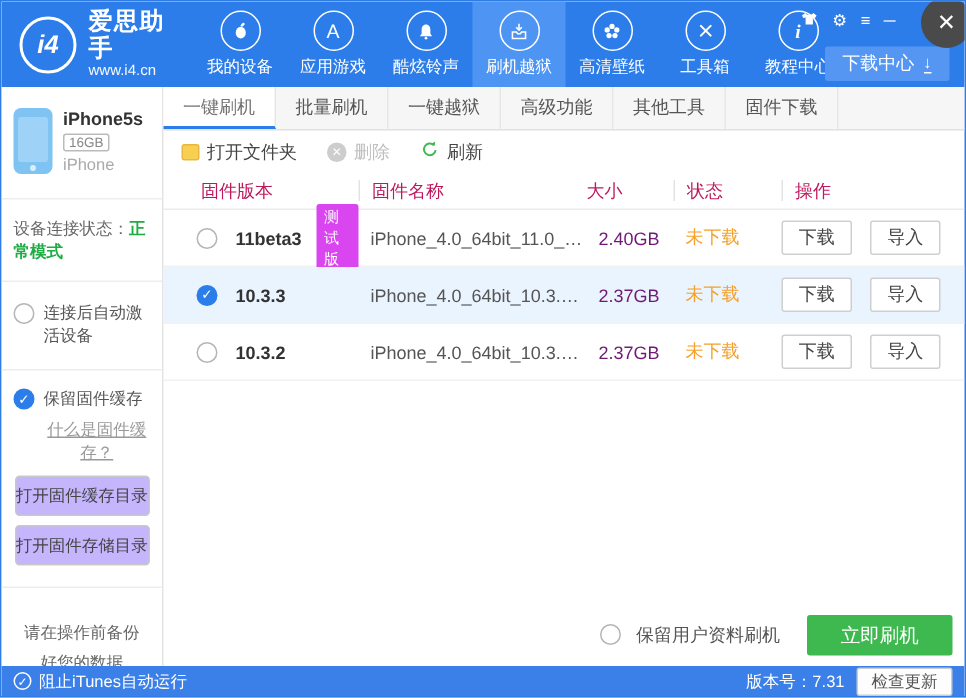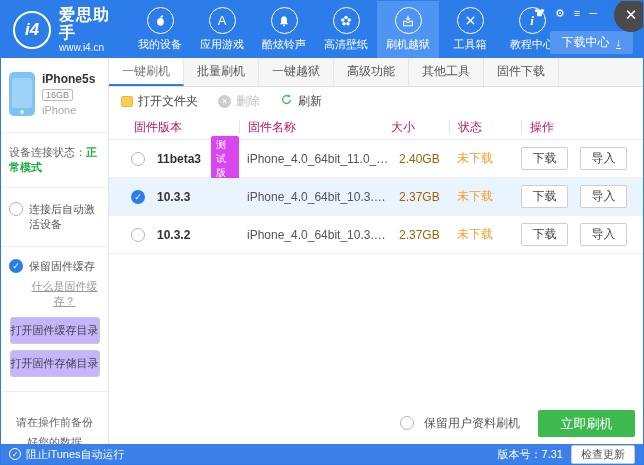--- a/index.html
+++ b/index.html
@@ -63,21 +63,21 @@
   .c-size{width:58px;flex-shrink:0;}
   .c-status{width:72px;flex-shrink:0;}
   .c-ops{width:122px;flex-shrink:0;display:flex;gap:12px;align-items:center;}
   .thead .c-name,.thead .c-status,.thead .c-ops{border-left:1px solid #e3e3e3;padding-left:8px;height:14px;line-height:14px;}
   .row{height:38px;display:flex;align-items:center;border-bottom:1px solid #f1f1f1;flex-shrink:0;}
   .row.selected{background:#eaf4fe;}
   .row .radio{margin-left:22px;}
   .ver-txt{font-weight:bold;font-size:12px;color:#333;margin-left:12px;}
   .badge{background:#d946ef;color:#fff;font-size:10px;padding:2px 5px;border-radius:2px;margin-left:10px;}
   .fname{font-size:12px;color:#555;padding-left:8px;white-space:nowrap;overflow:hidden;text-overflow:ellipsis;}
-  .size-txt{color:#a16207;padding-left:8px;}
+  .size-txt{color:#701a75;padding-left:8px;}
   .status-txt{color:#f5a02a;padding-left:8px;}
   .row-btn{width:47px;height:23px;line-height:21px;border:1px solid #cfcfcf;border-radius:2px;background:#fff;color:#444;font-size:12px;text-align:center;cursor:pointer;}
   .main-spacer{flex:1;}
   .bottom-controls{height:42px;display:flex;align-items:center;justify-content:flex-end;gap:10px;padding-right:8px;flex-shrink:0;}
   .bottom-controls .lbl{font-size:12px;color:#555;margin-right:8px;}
   .flash-btn{width:97px;height:27px;background:#3eb950;border:none;border-radius:2px;color:#fff;font-size:13px;cursor:pointer;text-align:center;line-height:27px;}
   
   .statusbar{height:20px;background:#3a80e8;color:#fff;display:flex;align-items:center;padding:0 8px;font-size:11px;flex-shrink:0;}
   .sb-left{display:flex;align-items:center;gap:5px;cursor:pointer;}
   .sb-check{width:12px;height:12px;border:1px solid #fff;border-radius:50%;display:flex;align-items:center;justify-content:center;font-size:8px;}
@@ -114,41 +114,41 @@
       </div>
       <div class="nav-item">
         <div class="nav-icon">
           <svg width="14" height="14" viewBox="0 0 24 24">
               <path d="M12 4c-3.2 0-5 2.6-5 6v4.5L5 17.5h14L17 14.5V10c0-3.4-1.8-6-5-6z" fill="#fff"></path>
               <circle cx="12" cy="19.6" r="1.6" fill="#fff"></circle>
             </svg>
         </div>
         <div class="nav-label">酷炫铃声</div>
       </div>
+      <div class="nav-item active">
+        <div class="nav-icon">
+          <svg width="14" height="14" viewBox="0 0 24 24" fill="none" stroke="#fff" stroke-width="1.8">
+              <path d="M12 3v7"></path>
+              <path d="M8.8 7.2 12 10.4l3.2-3.2"></path>
+              <path d="M4.5 12.5H9l1.5 2h3l1.5-2h4.5V20h-15z"></path>
+            </svg>
+        </div>
+        <div class="nav-label">刷机越狱</div>
+      </div>
       <div class="nav-item">
         <div class="nav-icon">
           <svg width="14" height="14" viewBox="0 0 24 24" fill="#fff">
               <circle cx="12" cy="6.2" r="3"></circle>
               <circle cx="17.5" cy="10.2" r="3"></circle>
               <circle cx="15.4" cy="16.7" r="3"></circle>
               <circle cx="8.6" cy="16.7" r="3"></circle>
               <circle cx="6.5" cy="10.2" r="3"></circle>
             </svg>
         </div>
         <div class="nav-label">高清壁纸</div>
-      </div>
-      <div class="nav-item active">
-        <div class="nav-icon">
-          <svg width="14" height="14" viewBox="0 0 24 24" fill="none" stroke="#fff" stroke-width="1.8">
-              <path d="M12 3v7"></path>
-              <path d="M8.8 7.2 12 10.4l3.2-3.2"></path>
-              <path d="M4.5 12.5H9l1.5 2h3l1.5-2h4.5V20h-15z"></path>
-            </svg>
-        </div>
-        <div class="nav-label">刷机越狱</div>
       </div>
       <div class="nav-item">
         <div class="nav-icon">
           <svg width="13" height="13" viewBox="0 0 24 24" stroke="#fff" stroke-width="2.6" stroke-linecap="round">
               <path d="M6 6 18 18"></path>
               <path d="M18 6 6 18"></path>
             </svg>
         </div>
         <div class="nav-label">工具箱</div>
       </div>

